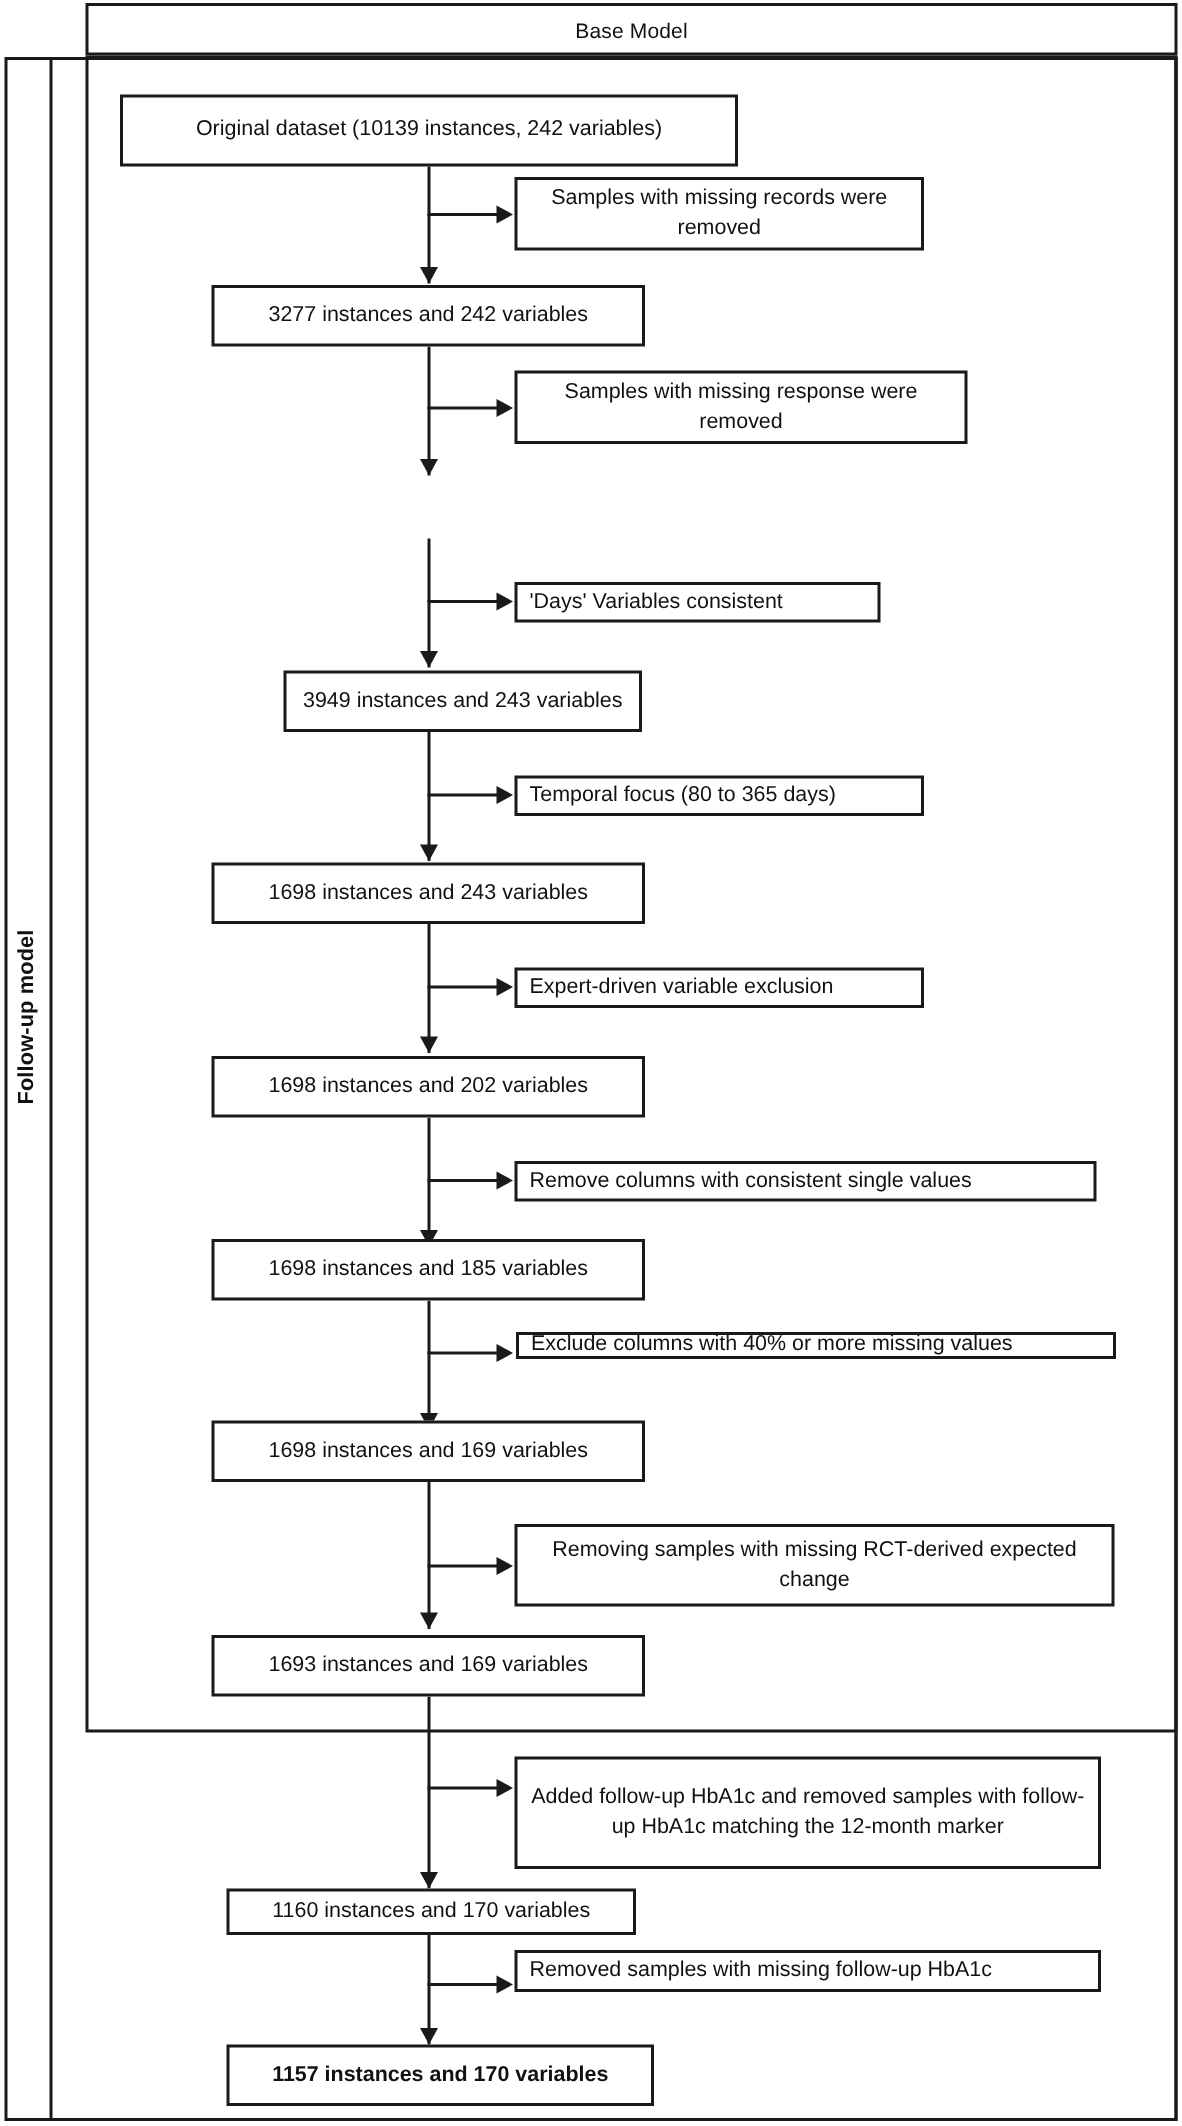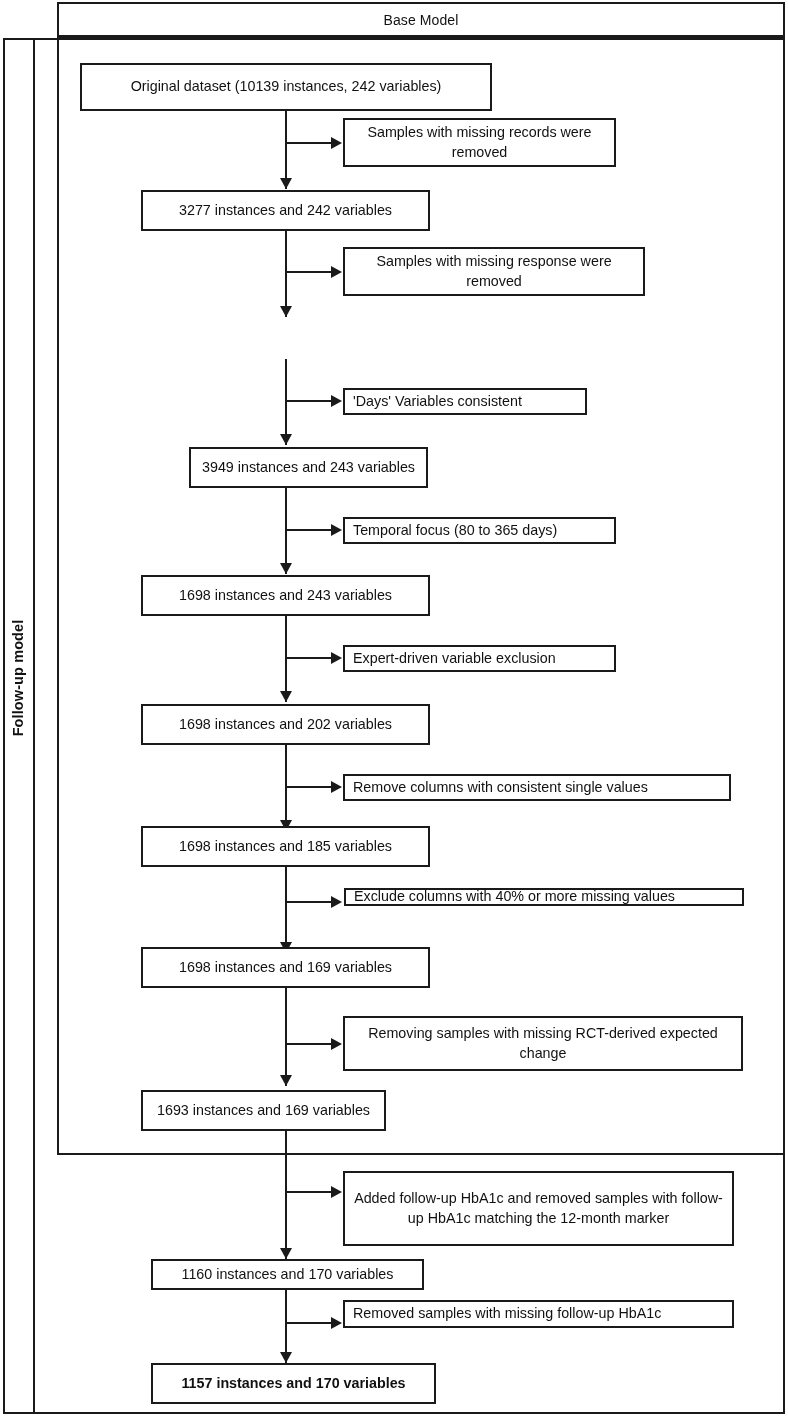--- a/index.html
+++ b/index.html
@@ -179,21 +179,21 @@
   <div class="node" style="left:141px; top:447px; width:239px; height:41px;margin-left:48px;">3949 instances and 243 variables</div>
 
   <div class="node" style="left:141px; top:575px; width:289px; height:41px;">1698 instances and 243 variables</div>
 
   <div class="node" style="left:141px; top:704px; width:289px; height:41px;">1698 instances and 202 variables</div>
 
   <div class="node" style="left:141px; top:826px; width:289px; height:41px;">1698 instances and 185 variables</div>
 
   <div class="node" style="left:141px; top:947px; width:289px; height:41px;">1698 instances and 169 variables</div>
 
-  <div class="node" style="left:141px; top:1090px; width:245px; height:41px;">1693 instances and 169 variables</div>
+  <div class="node" style="left:141px; top:1090px; width:289px; height:41px;">1693 instances and 169 variables</div>
 
   <div class="node" style="left:151px; top:1259px; width:273px; height:31px;">1160 instances and 170 variables</div>
 
   <div class="node" style="left:151px; top:1363px; width:285px; height:41px;font-weight:bold;">1157 instances and 170 variables</div>
 
   <div class="node" style="left:343px; top:247px; width:302px; height:49px;">Samples with missing response were removed</div>
 
   <div class="node" style="left:343px; top:118px; width:273px; height:49px;">Samples with missing records were removed</div>
 
   <div class="node left-align" style="left:343px; top:388px; width:244px; height:27px;">'Days' Variables consistent</div>

